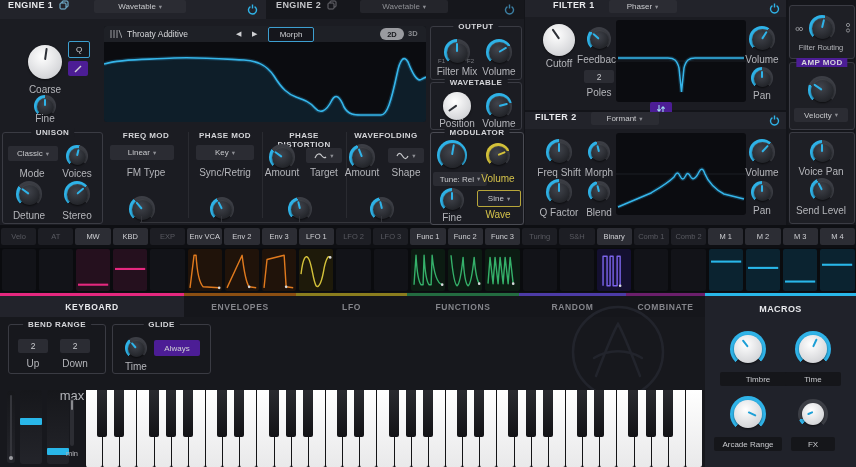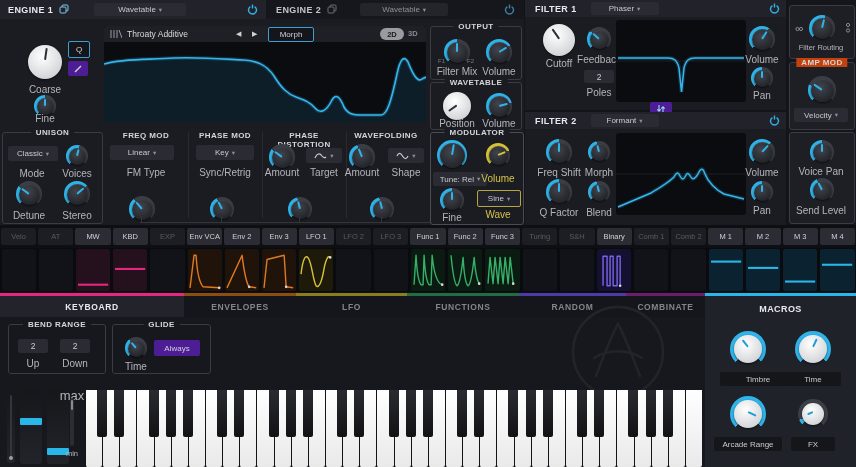--- a/index.html
+++ b/index.html
@@ -1,20 +1,20 @@
 <!DOCTYPE html>
 <html><head>
 <meta charset="utf-8">
 <style>
   html,body{margin:0;padding:0;background:#0b0c0f;}
   #app{position:relative;width:856px;height:467px;background:#131419;overflow:hidden;
        font-family:"Liberation Sans",sans-serif;-webkit-font-smoothing:antialiased;}
   .abs{position:absolute;}
   
-  .hdr{position:absolute;height:19px;display:flex;align-items:center;}
+  .hdr{position:absolute;height:19px;display:flex;}
   .hdr .ttl{font-size:9px;font-weight:bold;color:#e8e9ec;letter-spacing:.4px;}
   .hdr.dim .ttl{color:#c3c4c8;}
   
   .grp{position:absolute;border:1px solid #3a3b43;border-radius:3px;}
   .gt{position:absolute;top:-5px;left:50%;transform:translateX(-50%);background:#1b1c22;
       padding:0 5px;font-size:8px;font-weight:bold;color:#d4d5d9;white-space:nowrap;letter-spacing:.4px;}
   .lbl{position:absolute;font-size:10px;color:#b4b5ba;text-align:center;white-space:nowrap;}
   .lbl.yel{color:#d4c24a;}
   .sect{position:absolute;font-size:8px;font-weight:bold;color:#d4d5d9;text-align:center;letter-spacing:.4px;}
   .tiny{position:absolute;font-size:6px;color:#7a7b81;}
@@ -273,21 +273,21 @@
       <span class="ptr"></span>
     </div>
   <div class="lbl" style="left:428px;top:212px;width:48px;">Fine</div>
   <div class="dd yb" style="left:477px;top:190px;width:42px;height:15px;">
       <span>Sine</span>
     </div>
   <div class="lbl yel" style="left:474px;top:209px;width:48px;">Wave</div>
 
   <div class="abs" style="left:525px;top:0;width:261px;height:110px;background:#1b1c22;"></div>
   <div class="hdr" style="left:525px;top:0;width:261px;height:17px;background:#22232a;">
-    <span class="ttl" style="margin-left:10px;">FILTER 1</span>
+    <span class="ttl" style="margin-left:28px;">FILTER 1</span>
     <div class="dd" style="position:relative;margin-left:14px;width:68px;height:13px;">
         <span>Phaser</span>
       </div>
     <svg width="11" height="11" style="position:absolute;left:244px;top:3px;">
         <path d="M3.4,2.6 A4,4 0 1 0 7.6,2.6" fill="none" stroke="#2fb3e8" stroke-width="1.4"></path>
         <line x1="5.5" y1="0.5" x2="5.5" y2="4.5" stroke="#2fb3e8" stroke-width="1.4"></line>
       </svg>
   </div>
   <div class="k white" style="left:542px;top:23px;--d:34px;--ptr:-35deg;">
       <span class="ptr"></span>
@@ -375,21 +375,21 @@
       <circle cx="2.5" cy="5" r="1.6" fill="none" stroke="#8a8b90"></circle>
       <circle cx="6" cy="5" r="1.6" fill="none" stroke="#8a8b90"></circle>
     </svg>
   <svg width="6" height="12" style="position:absolute;left:845px;top:22px;">
       <circle cx="3" cy="3" r="1.6" fill="none" stroke="#8a8b90"></circle>
       <circle cx="3" cy="8.5" r="1.6" fill="none" stroke="#8a8b90"></circle>
     </svg>
   <div class="lbl" style="left:788px;top:43px;width:66px;font-size:7.5px;">Filter Routing</div>
 
   <div class="grp" style="left:789px;top:62px;width:64px;height:66px;background:#1e1f25;">
-    <span class="gt" style="background:#c2410c;">AMP MOD</span>
+    <span class="gt" style="background:#4c1d95;">AMP MOD</span>
   </div>
   <div class="k" style="left:808px;top:76px;--d:28px;--val:.25;--ptr:-55deg;">
       <span class="ptr"></span>
     </div>
   <div class="dd" style="left:794px;top:108px;width:54px;height:14px;">
       <span>Velocity</span>
     </div>
 
   <div class="grp" style="left:789px;top:132px;width:64px;height:90px;background:#1e1f25;"></div>
   <div class="k" style="left:810px;top:140px;--d:24px;--val:.5;">

